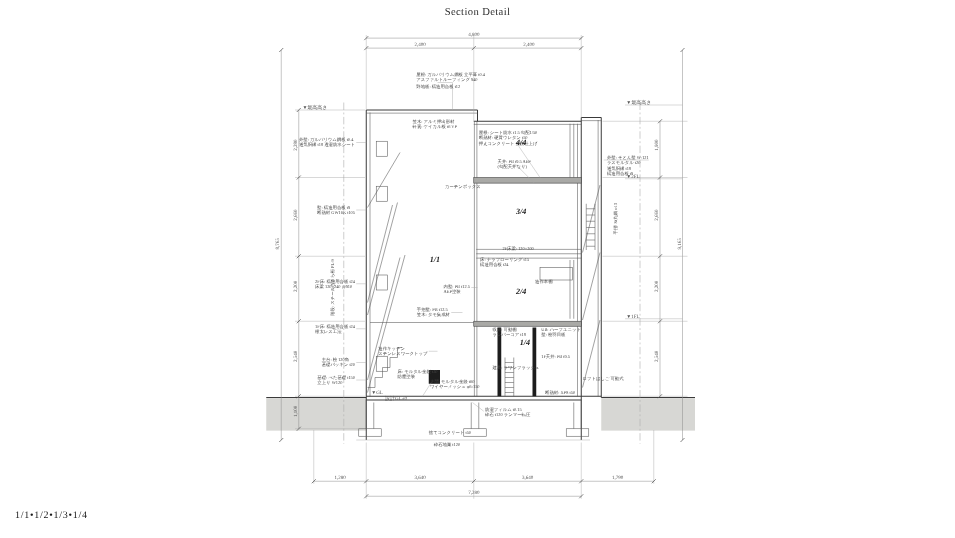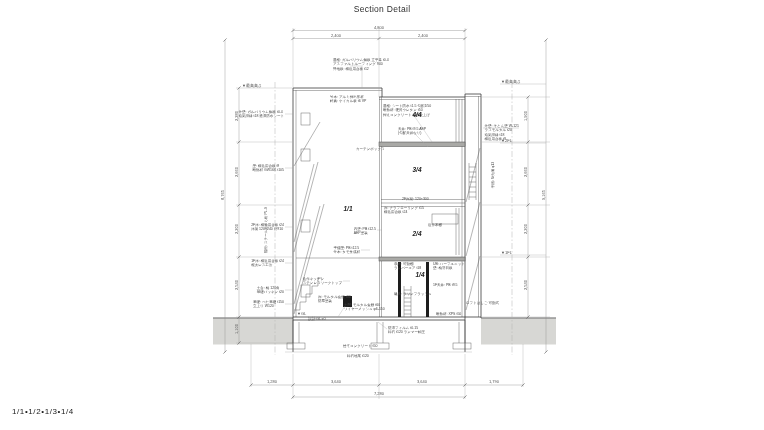--- a/index.html
+++ b/index.html
@@ -1,17 +1,17 @@
 <!DOCTYPE html>
 <html><head>
 <meta charset="utf-8">
 <style>
   html,body{margin:0;padding:0;background:#ffffff;}
   #stage{position:relative;width:764px;height:430px;background:#fff;overflow:hidden;
-         font-family:Liberation Sans, sans-serif;}
+         font-family:Liberation Serif, serif;}
   #stage svg{position:absolute;left:0;top:0;}
   .page-title{position:absolute;left:0;top:4px;width:764px;text-align:center;
               font-size:8.5px;color:#2e2e2e;letter-spacing:.3px;}
   .sheet-caption{position:absolute;left:12px;top:407px;width:764px;
               font-size:8px;color:#1a1a1a;letter-spacing:.6px;}
   .t{position:absolute;line-height:1.25;}
   .dim{font-size:4px;color:#555;white-space:pre;}
   .note{font-size:3.5px;color:#454545;white-space:pre-line;}
   .room{font-size:6.5px;font-style:italic;font-weight:600;color:#222;white-space:pre;}
   .ln{stroke:#3a3a3a;stroke-width:.8;fill:none}

